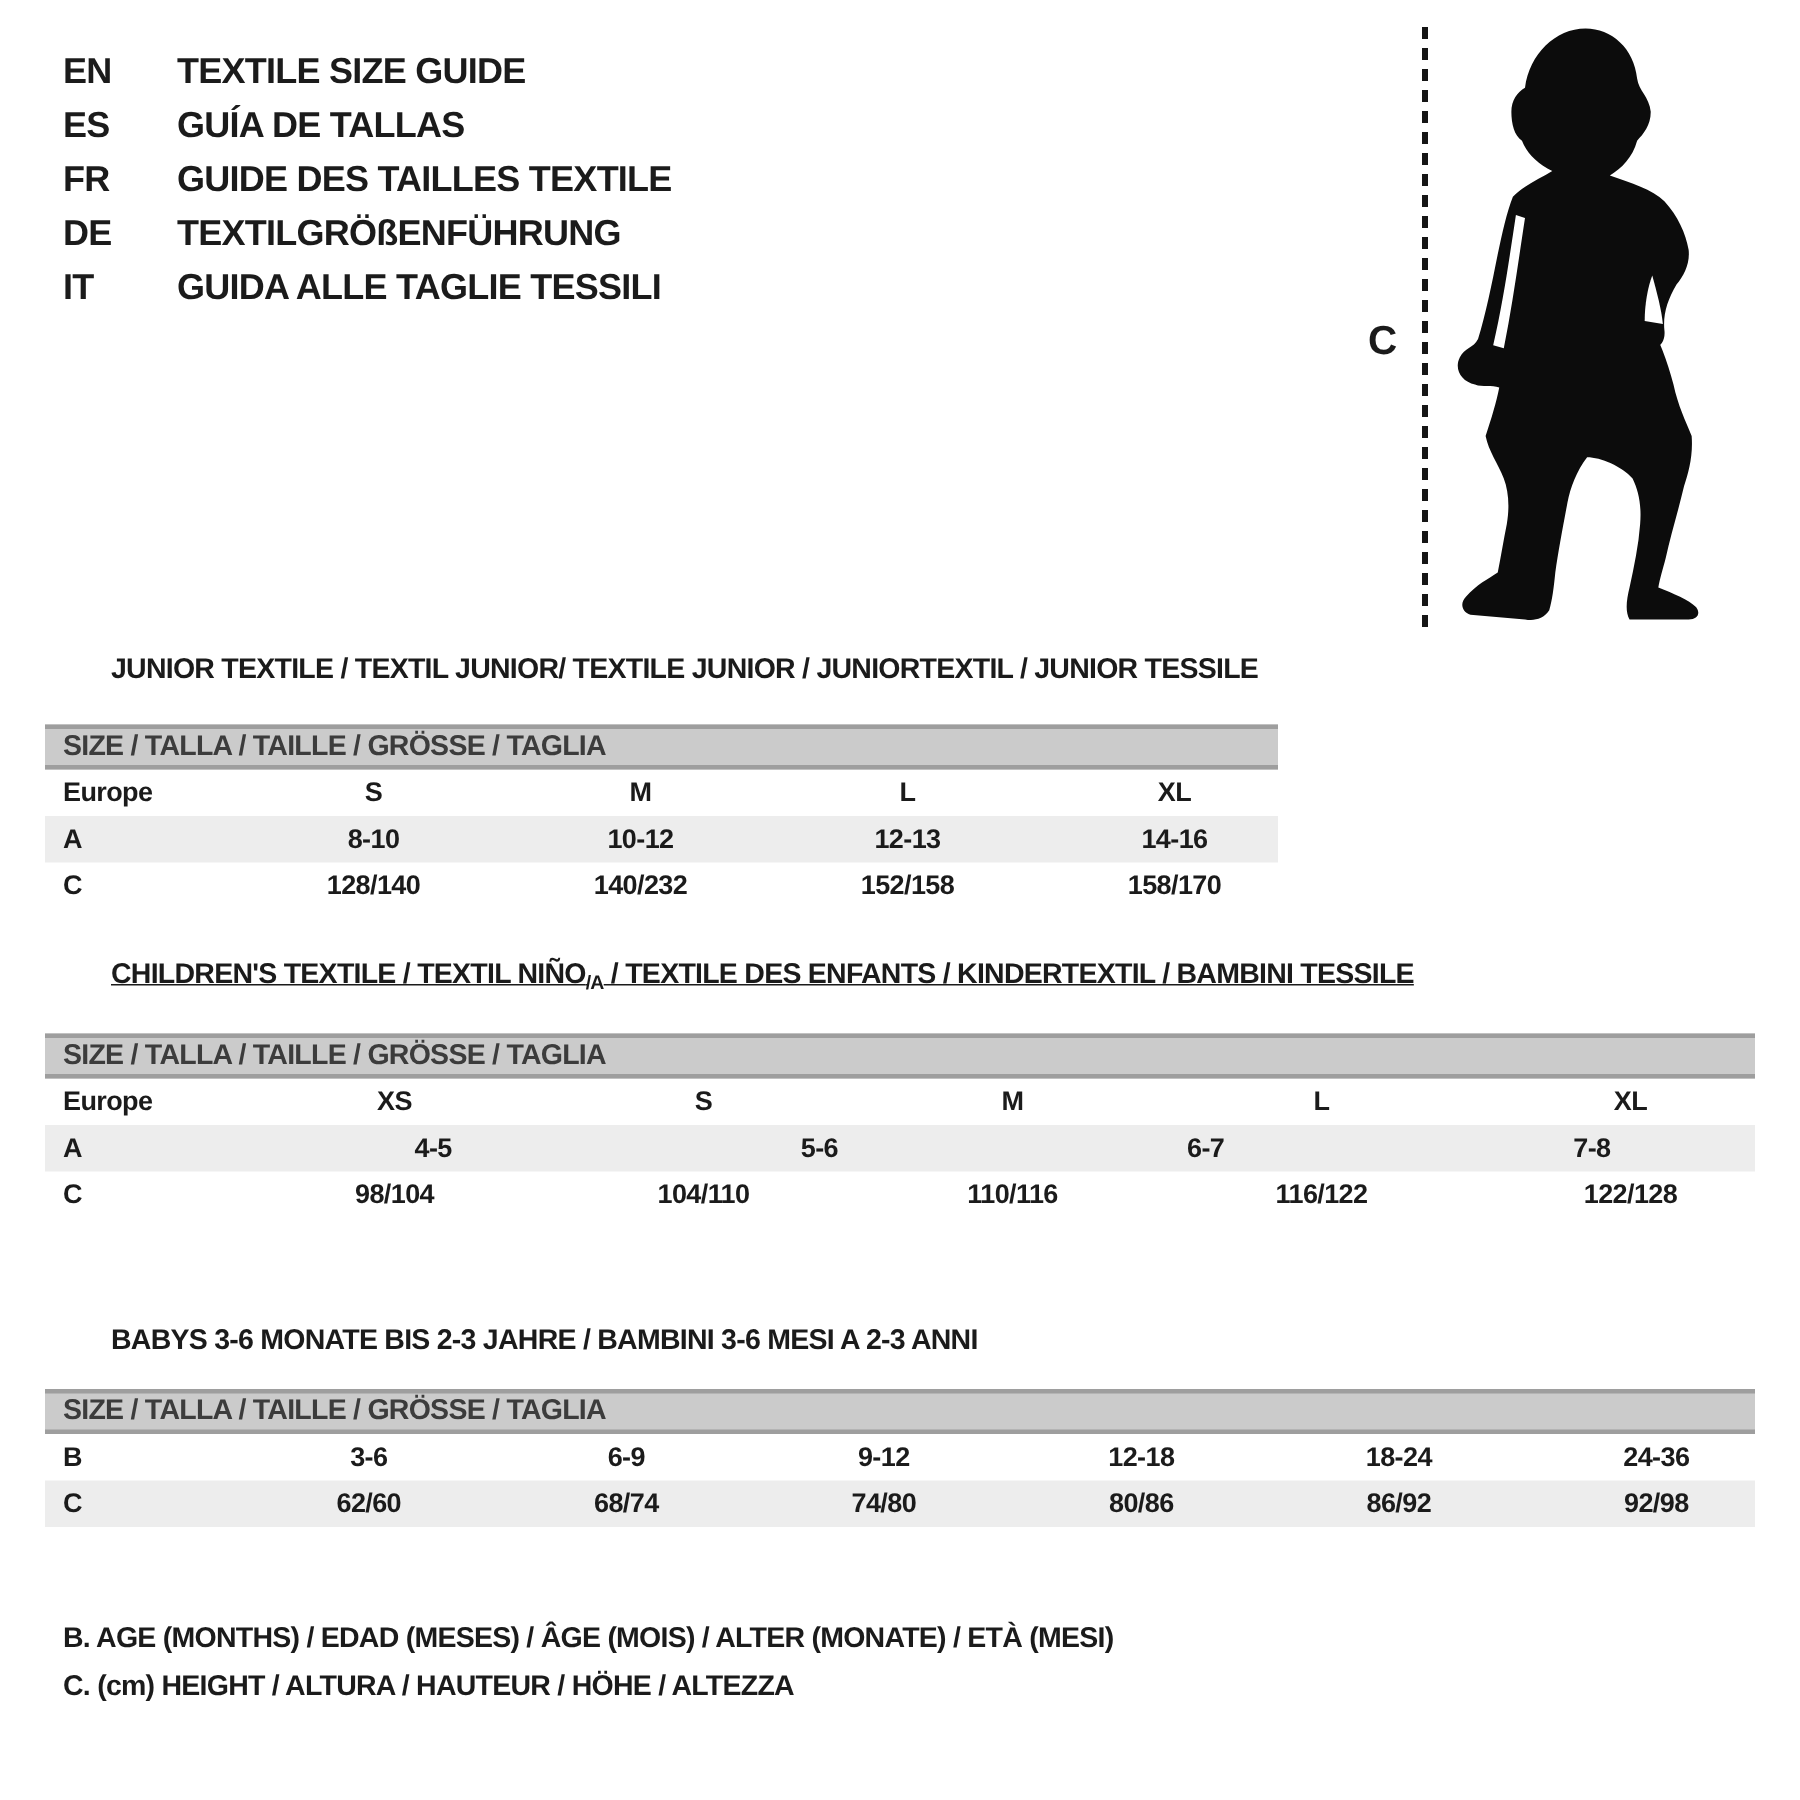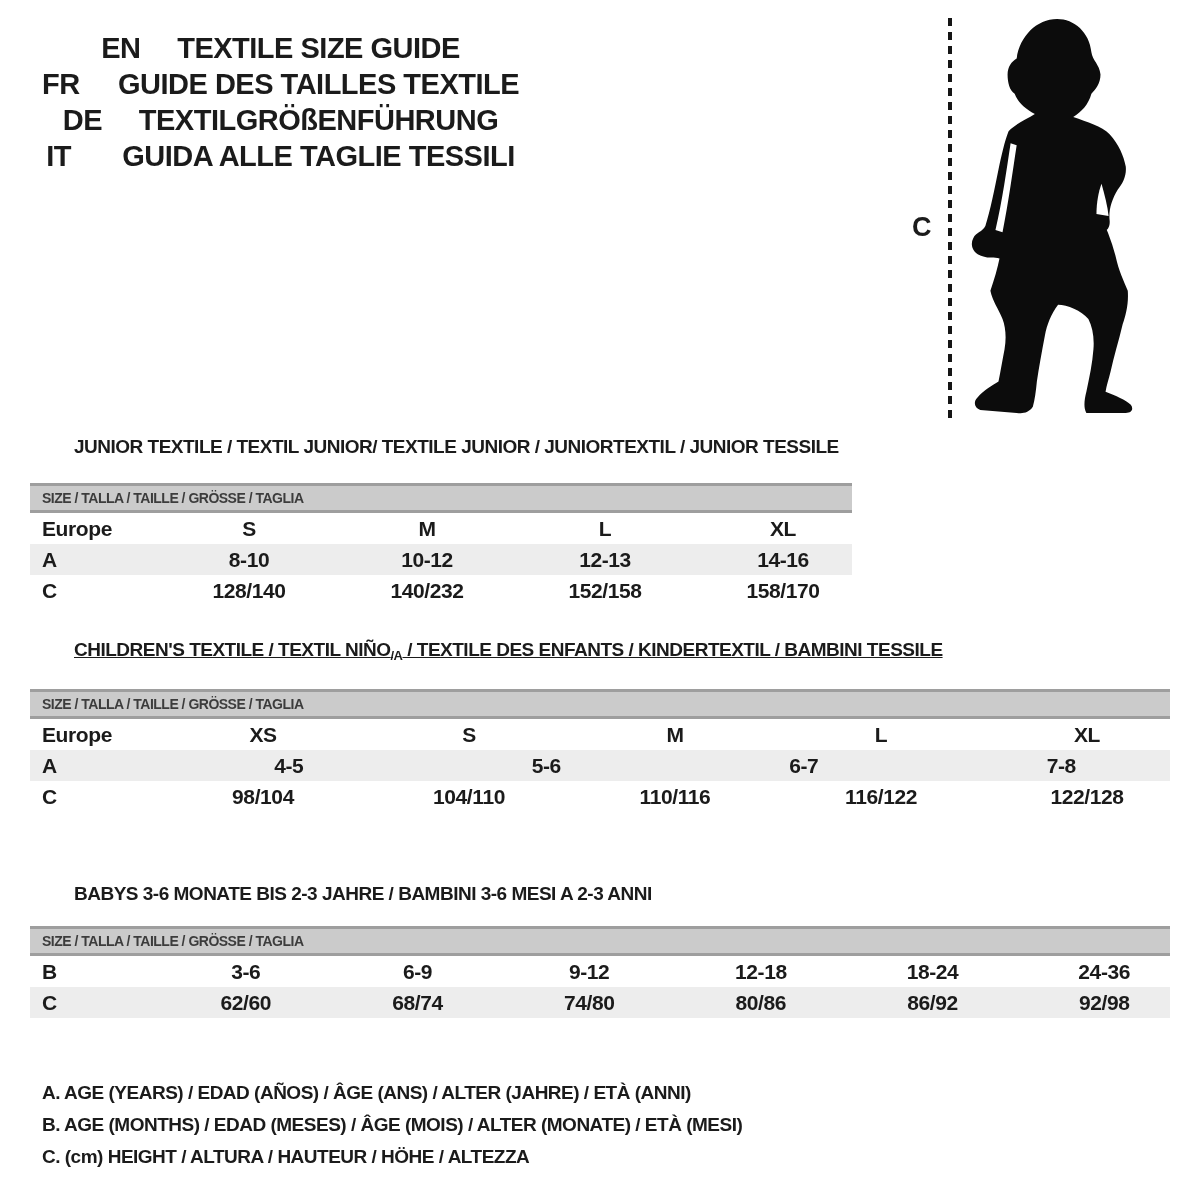--- a/index.html
+++ b/index.html
@@ -13,65 +13,69 @@
   }
   *{margin:0;padding:0;box-sizing:border-box;}
   html,body{background:#fff;}
   .canvas{
     position:relative;width:1200px;height:1200px;background:var(--bg);
     font-family:"Liberation Sans", sans-serif;font-weight:700;color:var(--text);
     overflow:hidden;
   }
   
   .lang-block{position:absolute;left:42px;top:30px;}
-  .lang-row{display:flex;height:36px;line-height:36px;font-size:29px;letter-spacing:-0.5px;justify-content:center;}
+  .lang-row{display:flex;height:36px;line-height:36px;font-size:24px;letter-spacing:-0.5px;}
   .lang-code{width:76px;flex:0 0 76px;}
   
   .measure-line{position:absolute;left:946px;top:18px;width:8px;height:400px;}
   .measure-label{position:absolute;left:912px;top:212px;font-size:27px;letter-spacing:-0.5px;}
   .baby-svg{position:absolute;left:960px;top:16px;width:180px;height:404px;}
   
   .sec-title{position:absolute;left:42px;font-size:19px;letter-spacing:-0.5px;white-space:nowrap;margin-left:32px;}
   .sec-title .sub{font-size:13px;vertical-align:-4px;letter-spacing:-0.5px;}
   .t-junior{top:436px;}
   .t-children{top:639px;text-decoration:underline;}
   .t-babies1{top:847px;}
   .t-babies2{top:883px;}
   
   .size-bar{
     position:absolute;left:30px;height:30px;background:var(--bar-bg);
     border-top:3px solid var(--bar-border);border-bottom:3px solid var(--bar-border);
-    color:var(--bar-text);font-size:14px;letter-spacing:-0.5px;
+    color:var(--bar-text);font-size:19px;letter-spacing:-0.5px;
     line-height:24px;padding-left:12px;white-space:nowrap;
   }
   .bar-junior{top:483px;width:822px;}
   .bar-children{top:689px;width:1140px;}
   .bar-babies{top:926px;width:1140px;}
   
   .tbl{position:absolute;left:30px;}
   .tbl-junior{top:513px;width:822px;}
   .tbl-children{top:719px;width:1140px;}
   .tbl-babies{top:956px;width:1140px;}
-  .trow{display:flex;height:31px;line-height:31px;font-size:21px;letter-spacing:-0.4px;gap:40px;}
+  .trow{display:flex;height:31px;line-height:31px;font-size:18px;letter-spacing:-0.4px;gap:40px;}
   .trow.shaded{background:var(--row-shaded);}
   .tlab{flex:0 0 110px;padding-left:12px;}
   .tval{flex:1;text-align:center;}
   
   .legend{position:absolute;left:42px;top:1077px;}
   .legend-line{height:32px;line-height:32px;font-size:19px;letter-spacing:-0.5px;white-space:nowrap;}
 </style>
 </head>
 <body>
 
 <div class="canvas">
 
   <div class="lang-block" id="lang-block">
       <div class="lang-row">
         <span class="lang-code">EN</span>
         <span class="lang-title">TEXTILE SIZE GUIDE</span>
+      </div>
+      <div class="lang-row">
+        <span class="lang-code">ES</span>
+        <span class="lang-title">GUÍA DE TALLAS</span>
       </div>
       <div class="lang-row">
         <span class="lang-code">FR</span>
         <span class="lang-title">GUIDE DES TAILLES TEXTILE</span>
       </div>
       <div class="lang-row">
         <span class="lang-code">DE</span>
         <span class="lang-title">TEXTILGRÖßENFÜHRUNG</span>
       </div>
       <div class="lang-row">
@@ -206,18 +210,17 @@
         <span class="tval">62/60</span>
         <span class="tval">68/74</span>
         <span class="tval">74/80</span>
         <span class="tval">80/86</span>
         <span class="tval">86/92</span>
         <span class="tval">92/98</span>
       </div>
     </div>
 
   <div class="legend" id="legend">
-      <div class="legend-line">A. AGE (YEARS) / EDAD (AÑOS) / ÂGE (ANS) / ALTER (JAHRE) / ETÀ (ANNI)</div>
       <div class="legend-line">B. AGE (MONTHS) / EDAD (MESES) / ÂGE (MOIS) / ALTER (MONATE) / ETÀ (MESI)</div>
       <div class="legend-line">C. (cm) HEIGHT / ALTURA / HAUTEUR / HÖHE / ALTEZZA</div>
     </div>
 
 </div>
 
 </body></html>

